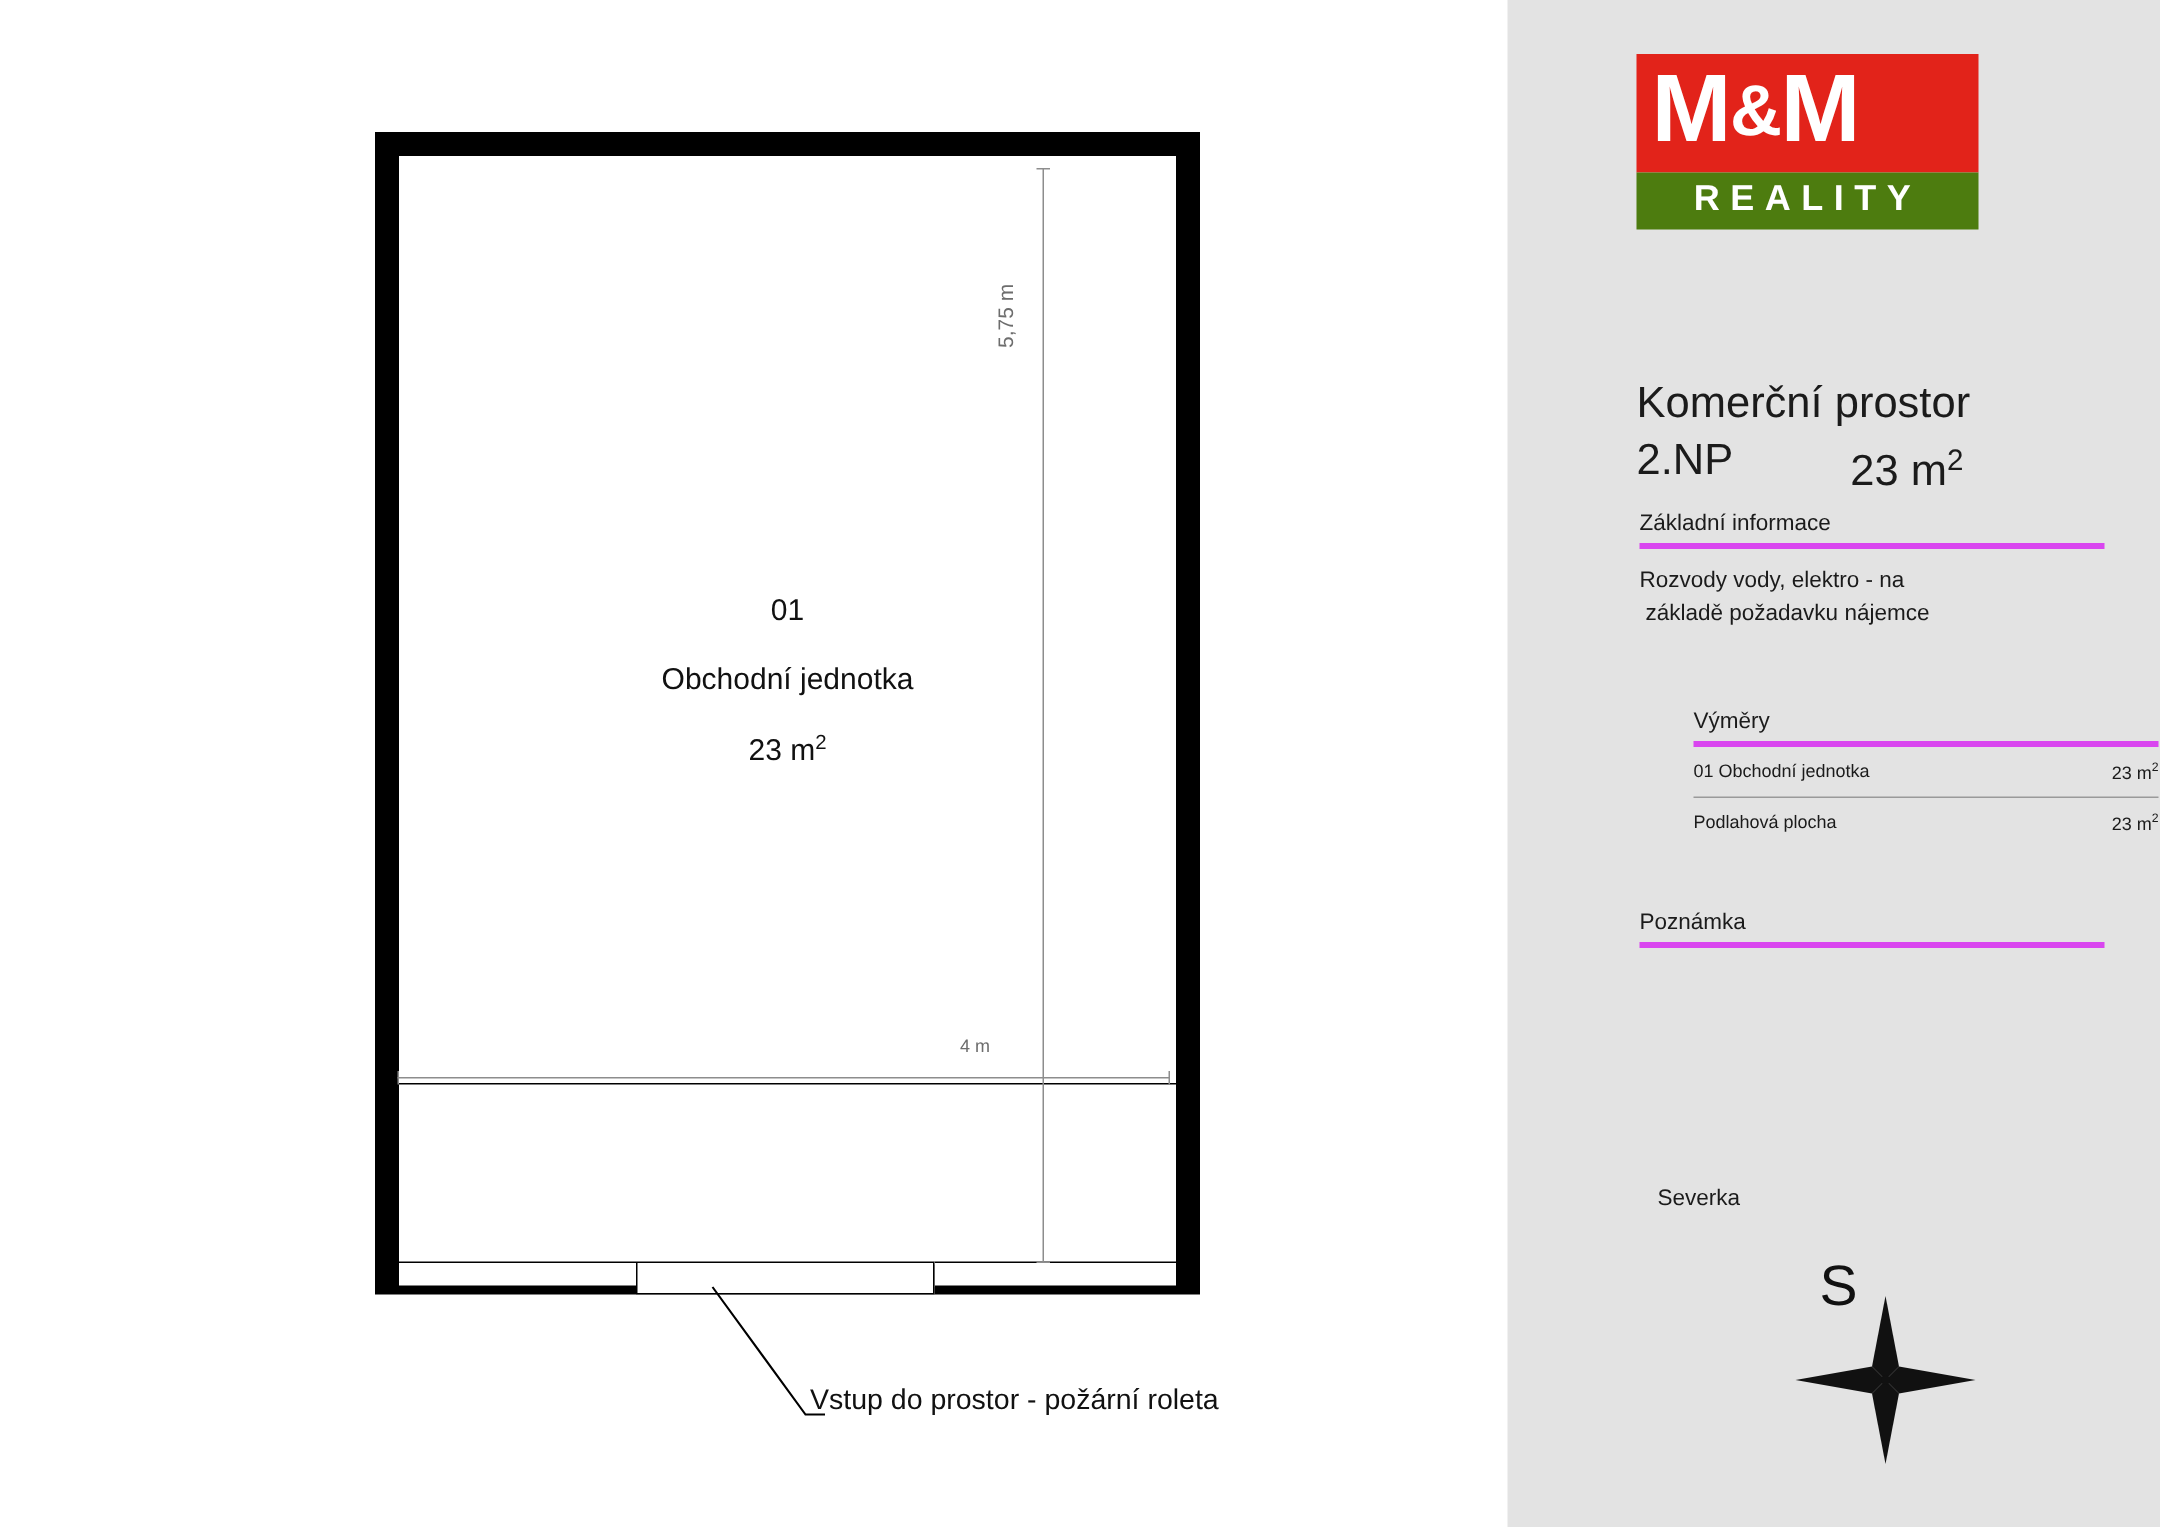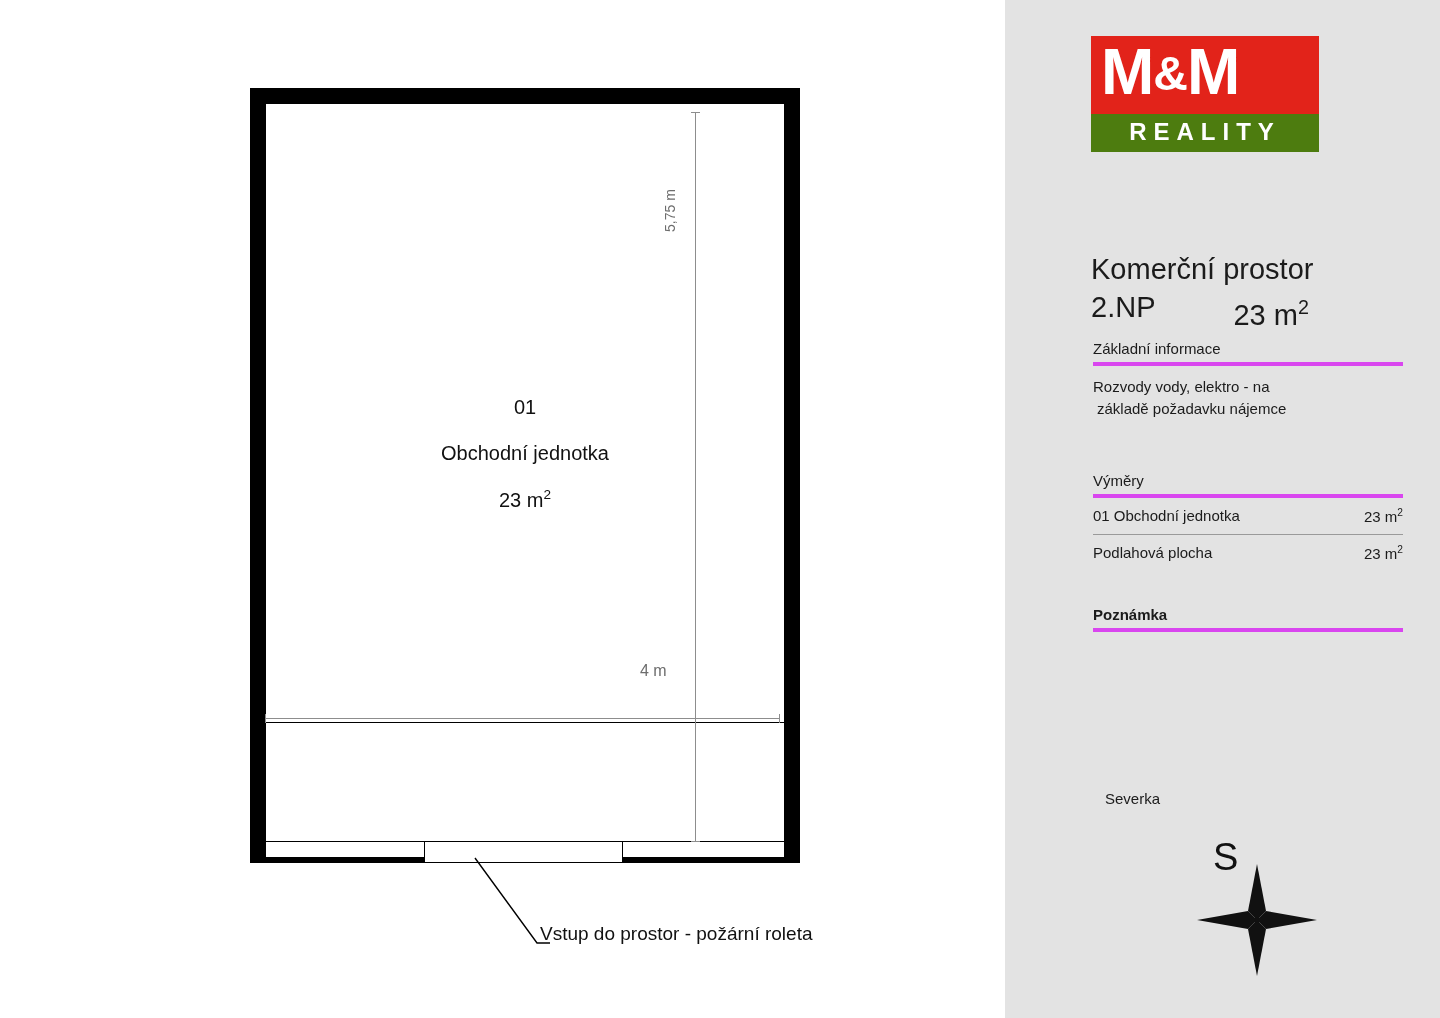--- a/index.html
+++ b/index.html
@@ -146,22 +146,22 @@
     top: -4px;
     width: 1px;
     height: 9px;
     background: #8d8d8d;
   }
   .dim-h .cap-l { left: 0; }
   .dim-h .cap-r { right: 0; }
   .dim-h-label {
     position: absolute;
     left: 640px;
-    top: 662px;
-    font-size: 16px;
+    top: 690px;
+    font-size: 12px;
     color: #6d6d6d;
   }
 
   
   #leader { position: absolute; left: 400px; top: 855px; }
   .annot-entry {
     position: absolute;
     left: 540px;
     top: 923px;
     font-size: 19px;
@@ -242,33 +242,33 @@
     border-bottom: 4px solid #d946ef;
   }
   .sec-body {
     font-size: 15px;
     line-height: 22px;
     padding-top: 10px;
   }
   .row {
     display: flex;
     justify-content: space-between;
-    font-size: 15px;
+    font-size: 12px;
     padding: 9px 0 9px 0;
   }
   .rule {
     height: 1px;
     background: #7c7c7c;
     width: 100%;
   }
   .rule.light { background: #9a9a9a; }
 
   #sec-zakladni { top: 340px; }
-  #sec-vymery { top: 472px; }
-  #sec-poznamka { top: 606px; font-weight: bold; }
+  #sec-vymery { top: 472px; margin-left: 36px; }
+  #sec-poznamka { top: 606px; }
 
   .note-line { font-size: 15px; line-height: 22px; }
   .note-gap { height: 14px; }
 
   .severka-label {
     position: absolute;
     left: 100px;
     top: 790px;
     font-size: 15px;
     color: #1b1b1b;

